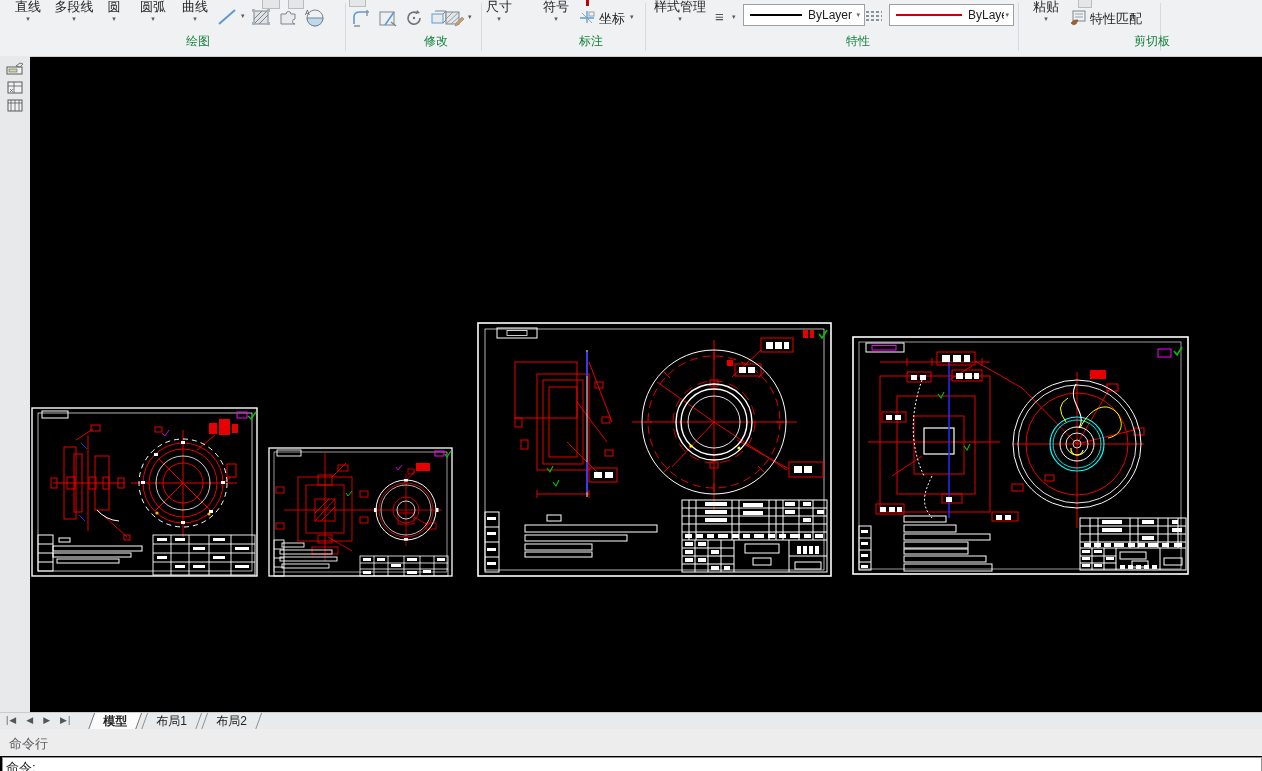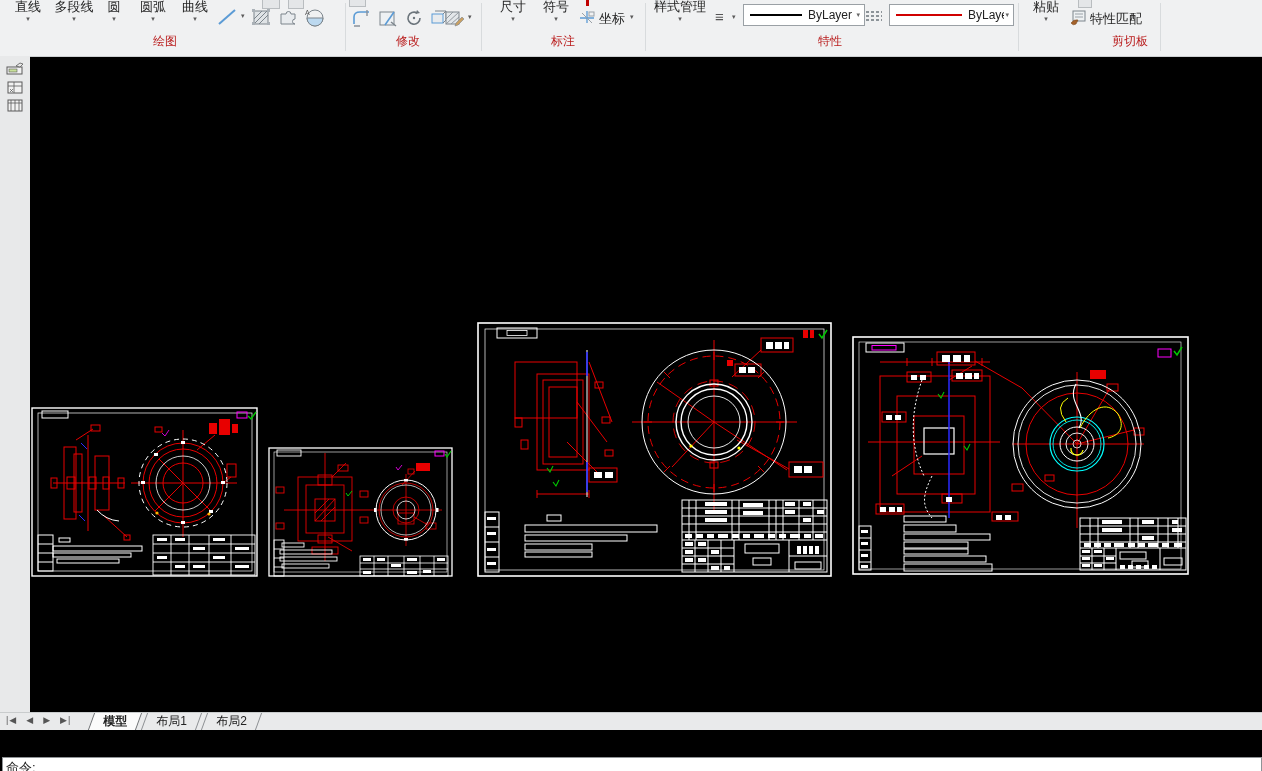--- a/index.html
+++ b/index.html
@@ -1,21 +1,21 @@
 <!DOCTYPE html>
 <html><head>
 <meta charset="utf-8">
 <style>
   html,body{margin:0;padding:0;background:#000;}
   #app{position:relative;width:1262px;height:771px;overflow:hidden;
        font-family:"Liberation Sans","DejaVu Sans",sans-serif;background:#000;padding-left:6px;}
   
   .ribbon{position:absolute;left:0;top:0;width:1262px;height:56px;background:#f0f1f2;border-bottom:1px solid #cdd0d2;}
   .rsep{position:absolute;top:3px;height:48px;width:1px;background:#d8dbdd;}
-  .grp{position:absolute;top:33px;font-size:12px;color:#b91c1c;text-align:center;}
+  .grp{position:absolute;top:33px;font-size:12px;color:#15803d;text-align:right;}
   .bigbtn{position:absolute;top:0;text-align:center;font-size:13px;color:#1f1f1f;cursor:default;line-height:14px;}
   .bigbtn .arr{display:block;font-size:7px;color:#5a5a5a;line-height:7px;margin-top:1px;}
   .smicon{position:absolute;width:22px;height:20px;}
   .smarr{position:absolute;font-size:7px;color:#5a5a5a;}
   .cut{position:absolute;top:0;border:1px solid #b9bdc0;border-top:none;background:#e4e6e8;}
   .cutred{position:absolute;top:0;background:#c00000;}
   .combo{position:absolute;top:4px;height:20px;background:#fff;border:1px solid #9aa0a5;display:flex;align-items:center;}
   .combo .cline{height:2px;flex:0 0 auto;margin-left:6px;}
   .combo .cval{font-size:12px;color:#222;margin-left:6px;white-space:nowrap;overflow:hidden;text-align:center;}
   .combo .carr{font-size:7px;color:#666;margin:0 4px 0 auto;}
@@ -130,21 +130,21 @@
       <path d="M15 6 l3 -3" stroke="#7c858c"></path>
     </svg>
     <svg class="smicon" style="left:443px;top:8px" viewBox="0 0 22 20">
       <rect x="3" y="4" width="13" height="12" fill="#e3e7ea" stroke="#7c858c"></rect>
       <path d="M3 11 L10 4 M3 16 L16 4 M8 16 L16 9" stroke="#8a9199" stroke-width="0.9" fill="none"></path>
       <path d="M13 15 l6 -6 2 2 -6 6 -3 1 z" fill="#c9a063" stroke="#7c858c" stroke-width="0.6"></path>
     </svg>
     <span class="smarr" style="left:468px;top:13px">▾</span>
     <div class="grp" style="left:368px;width:80px">修改</div>
 
-    <div class="bigbtn" style="left:497px;width:32px">
+    <div class="bigbtn" style="left:483px;width:32px">
       <span>尺寸</span>
       <span class="arr">▾</span>
     </div>
     <div class="bigbtn" style="left:540px;width:32px">
       <span>符号</span>
       <span class="arr">▾</span>
     </div>
     <svg class="smicon" style="left:578px;top:9px;width:18px;height:16px" viewBox="0 0 18 16">
       <path d="M9 2 v12 M2 9 h14" stroke="#5b9bd5" stroke-width="1.3"></path>
       <path d="M4 4 l10 10" stroke="#9aa1a7" stroke-width="1"></path>
@@ -701,17 +701,20 @@
       <span>▶</span>
       <span>▶|</span>
     </div>
     <div class="ltabs">
       <div class="ltab active"><span>模型</span></div>
       <div class="ltab"><span>布局1</span></div>
       <div class="ltab"><span>布局2</span></div>
     </div>
   </div>
 
+  <div class="cmdhdr">
+    <span class="t">命令行</span>
+  </div>
   <div class="cmdline">
     <span>命令:</span>
   </div>
 
 </div>
 
 </body></html>

